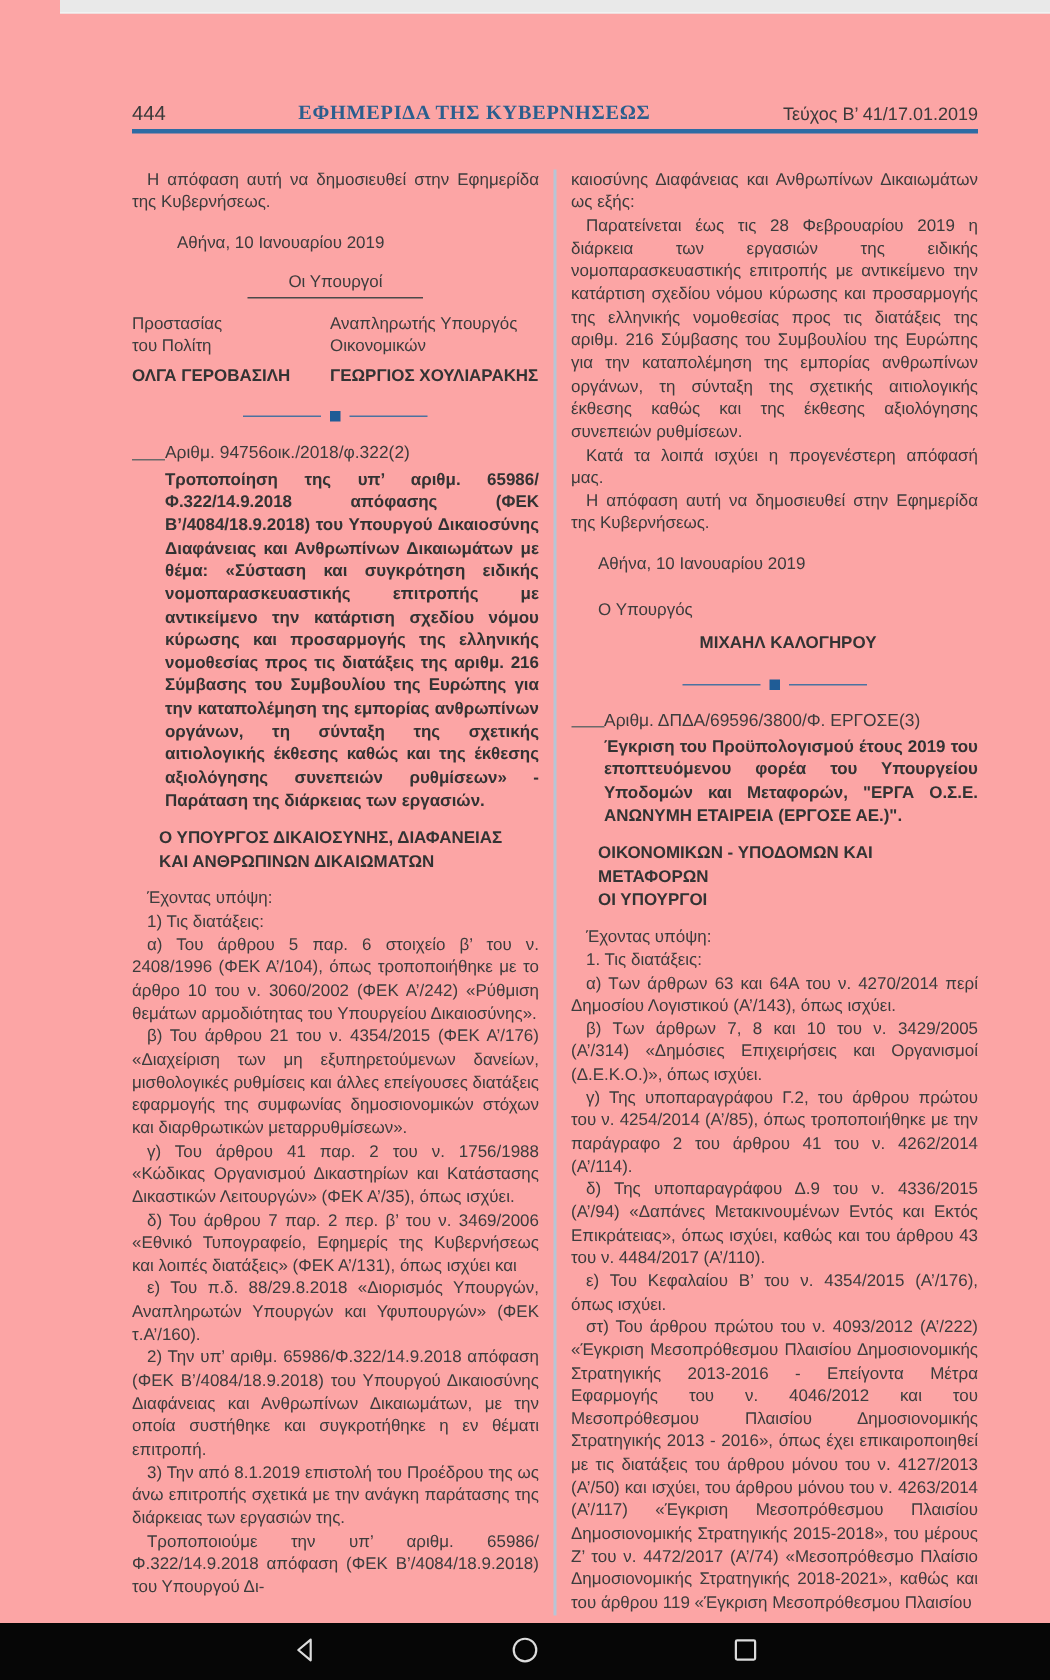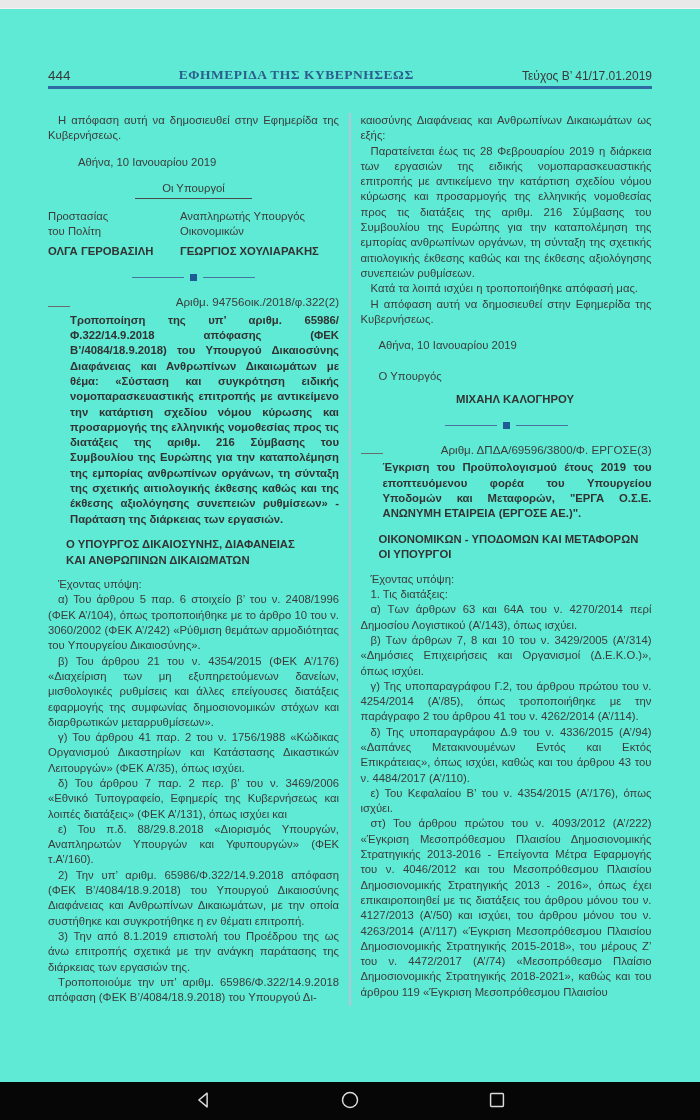--- a/index.html
+++ b/index.html
@@ -1,19 +1,19 @@
 <!DOCTYPE html>
 <html><head>
 <meta charset="utf-8">
 <style>
   * { box-sizing: border-box; }
   html, body { margin: 0; padding: 0; }
   body { font-family: "Liberation Sans", sans-serif; background: #fff; }
 
-  .screen { position: relative; width: 700px; height: 1120px; background: #5eead4; overflow: hidden; }
+  .screen { position: relative; width: 700px; height: 1120px; background: #fca5a5; overflow: hidden; padding-left: 40px; }
 
   .status-strip { height: 9px; background: #e9e9e9; border-bottom: 1px solid #f2f2f2; }
 
   .page { padding: 0 48px; }
 
   .page-header { margin-top: 58px; display: flex; justify-content: space-between; align-items: flex-end; }
   .pagenum { font-size: 13.5px; color: #3a3a3a; }
   .masthead { font-family: "Liberation Serif", serif; font-weight: bold; color: #2a5e8e; font-size: 13.5px; letter-spacing: 0.5px; }
   .issue { font-size: 12px; color: #3a3a3a; }
   .header-rule { height: 3px; background: #2e6ba3; margin-top: 3px; }
@@ -38,21 +38,21 @@
   .sig-role div { line-height: 15px; }
   .sig-name { font-weight: bold; margin-top: 5px; color: #333; }
 
   .signer-role { margin: 16px 0 0 18px; text-align: left; }
   .signer-name { margin: 7px 0 0 18px; text-align: center; font-weight: bold; color: #333; }
 
   .divider { margin: 15px 0 13px 0; display: flex; align-items: center; justify-content: center; }
   .divider .dline { width: 52px; height: 1px; background: #4a72a0; }
   .divider .dsq { width: 7px; height: 7px; background: #1f5c96; margin: 0 6px; }
 
-  .doc-number { position: relative; padding-left: 22px; display: flex; justify-content: flex-end; text-align: left; font-size: 11.6px; }
+  .doc-number { position: relative; padding-left: 22px; display: flex; justify-content: flex-start; text-align: left; font-size: 11.6px; }
   .doc-number::before { content: ""; position: absolute; left: 0; bottom: 3px; width: 22px; height: 1px; background: #6a6a6a; }
 
   .doc-title { margin: 3px 0 0 22px; font-weight: bold; color: #333; }
   .doc-heading { margin: 10px 0 9px 18px; font-weight: bold; color: #333; text-align: left; line-height: 15.6px; }
 
   .navbar { position: absolute; left: 0; right: 0; bottom: 0; height: 38px; background: #060606; display: flex; align-items: center; justify-content: center; gap: 125px; }
   .nav-btn { background: none; border: none; padding: 0; margin: 0; display: flex; align-items: center; cursor: pointer; }
 </style>
 </head>
 <body>
@@ -109,36 +109,37 @@
         </p>
 
         <p class="doc-title">Τροποποίηση της υπ’ αριθμ. 65986/Φ.322/14.9.2018 απόφασης (ΦΕΚ Β’/4084/18.9.2018) του Υπουργού Δικαιοσύνης Διαφάνειας και Ανθρωπίνων Δικαιωμάτων με θέμα: «Σύσταση και συγκρότηση ειδικής νομοπαρασκευαστικής επιτροπής με αντικείμενο την κατάρτιση σχεδίου νόμου κύρωσης και προσαρμογής της ελληνικής νομοθεσίας προς τις διατάξεις της αριθμ. 216 Σύμβασης του Συμβουλίου της Ευρώπης για την καταπολέμηση της εμπορίας ανθρωπίνων οργάνων, τη σύνταξη της σχετικής αιτιολογικής έκθεσης καθώς και της έκθεσης αξιολόγησης συνεπειών ρυθμίσεων» - Παράταση της διάρκειας των εργασιών.</p>
 
         <div class="doc-heading">
           <div>Ο ΥΠΟΥΡΓΟΣ ΔΙΚΑΙΟΣΥΝΗΣ, ΔΙΑΦΑΝΕΙΑΣ</div>
           <div>ΚΑΙ ΑΝΘΡΩΠΙΝΩΝ ΔΙΚΑΙΩΜΑΤΩΝ</div>
         </div>
 
         <p class="indent">Έχοντας υπόψη:</p>
+        <p class="indent">1) Τις διατάξεις:</p>
         <p class="indent">α) Του άρθρου 5 παρ. 6 στοιχείο β’ του ν. 2408/1996 (ΦΕΚ Α’/104), όπως τροποποιήθηκε με το άρθρο 10 του ν. 3060/2002 (ΦΕΚ Α’/242) «Ρύθμιση θεμάτων αρμοδιότητας του Υπουργείου Δικαιοσύνης».</p>
         <p class="indent">β) Του άρθρου 21 του ν. 4354/2015 (ΦΕΚ Α’/176) «Διαχείριση των μη εξυπηρετούμενων δανείων, μισθολογικές ρυθμίσεις και άλλες επείγουσες διατάξεις εφαρμογής της συμφωνίας δημοσιονομικών στόχων και διαρθρωτικών μεταρρυθμίσεων».</p>
         <p class="indent">γ) Του άρθρου 41 παρ. 2 του ν. 1756/1988 «Κώδικας Οργανισμού Δικαστηρίων και Κατάστασης Δικαστικών Λειτουργών» (ΦΕΚ Α’/35), όπως ισχύει.</p>
         <p class="indent">δ) Του άρθρου 7 παρ. 2 περ. β’ του ν. 3469/2006 «Εθνικό Τυπογραφείο, Εφημερίς της Κυβερνήσεως και λοιπές διατάξεις» (ΦΕΚ Α’/131), όπως ισχύει και</p>
         <p class="indent">ε) Του π.δ. 88/29.8.2018 «Διορισμός Υπουργών, Αναπληρωτών Υπουργών και Υφυπουργών» (ΦΕΚ τ.Α’/160).</p>
         <p class="indent">2) Την υπ’ αριθμ. 65986/Φ.322/14.9.2018 απόφαση (ΦΕΚ Β’/4084/18.9.2018) του Υπουργού Δικαιοσύνης Διαφάνειας και Ανθρωπίνων Δικαιωμάτων, με την οποία συστήθηκε και συγκροτήθηκε η εν θέματι επιτροπή.</p>
         <p class="indent">3) Την από 8.1.2019 επιστολή του Προέδρου της ως άνω επιτροπής σχετικά με την ανάγκη παράτασης της διάρκειας των εργασιών της.</p>
         <p class="indent">Τροποποιούμε την υπ’ αριθμ. 65986/Φ.322/14.9.2018 απόφαση (ΦΕΚ Β’/4084/18.9.2018) του Υπουργού Δι-</p>
       </div>
 
       <div class="col-gap"></div>
 
       <div class="col">
         <p>καιοσύνης Διαφάνειας και Ανθρωπίνων Δικαιωμάτων ως εξής:</p>
         <p class="indent">Παρατείνεται έως τις 28 Φεβρουαρίου 2019 η διάρκεια των εργασιών της ειδικής νομοπαρασκευαστικής επιτροπής με αντικείμενο την κατάρτιση σχεδίου νόμου κύρωσης και προσαρμογής της ελληνικής νομοθεσίας προς τις διατάξεις της αριθμ. 216 Σύμβασης του Συμβουλίου της Ευρώπης για την καταπολέμηση της εμπορίας ανθρωπίνων οργάνων, τη σύνταξη της σχετικής αιτιολογικής έκθεσης καθώς και της έκθεσης αξιολόγησης συνεπειών ρυθμίσεων.</p>
-        <p class="indent">Κατά τα λοιπά ισχύει η τροποποιήθηκε απόφασή μας.</p>
+        <p class="indent">Κατά τα λοιπά ισχύει η προγενέστερη απόφασή μας.</p>
         <p class="indent">Η απόφαση αυτή να δημοσιευθεί στην Εφημερίδα της Κυβερνήσεως.</p>
 
         <p class="date-line r">Αθήνα, 10 Ιανουαρίου 2019</p>
         <p class="signer-role">Ο Υπουργός</p>
         <p class="signer-name">ΜΙΧΑΗΛ ΚΑΛΟΓΗΡΟΥ</p>
 
         <div class="divider">
           <span class="dline"></span>
             <span class="dsq"></span>
             <span class="dline"></span>

